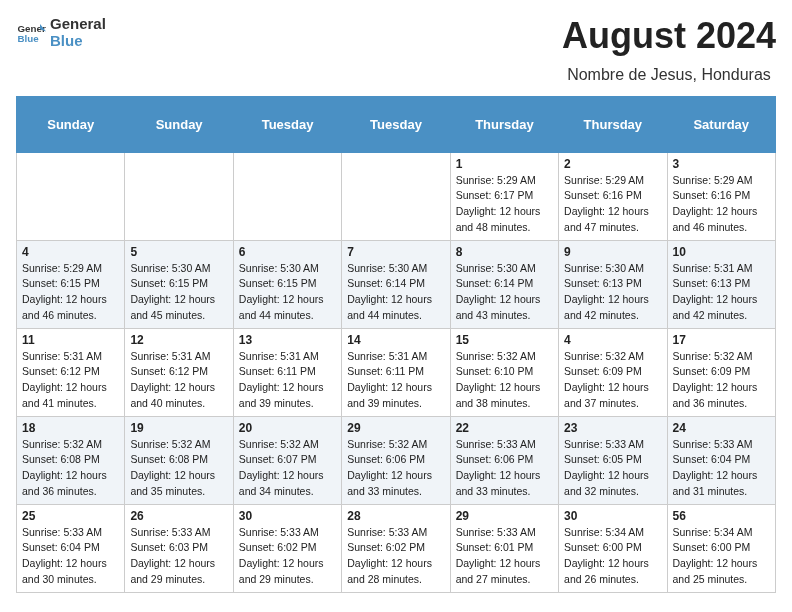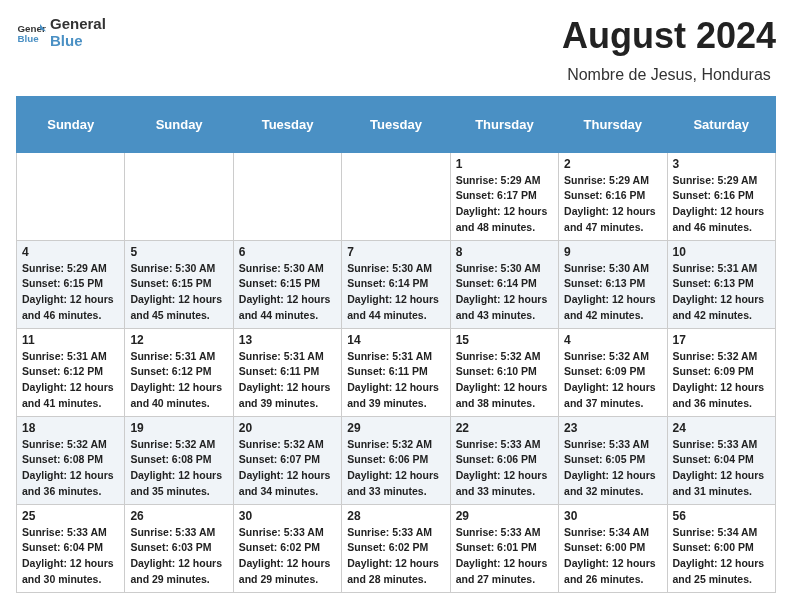--- a/index.html
+++ b/index.html
@@ -67,21 +67,20 @@
     tbody tr:nth-child(odd) td {
       background-color: #ffffff;
     }
     .day-num {
       font-weight: bold;
       font-size: 12px;
       margin-bottom: 2px;
     }
     .day-info {
       line-height: 1.5;
-      font-weight: bold;
     }
   </style>
 </head>
 <body>
 
 <div class="header">
   <div class="logo">
     <svg class="logo-icon" viewBox="0 0 40 40" xmlns="http://www.w3.org/2000/svg">
       <text x="2" y="18" font-size="13" font-weight="bold" fill="#333">General</text>
       <text x="2" y="32" font-size="13" font-weight="bold" fill="#4a90c4">Blue</text>

